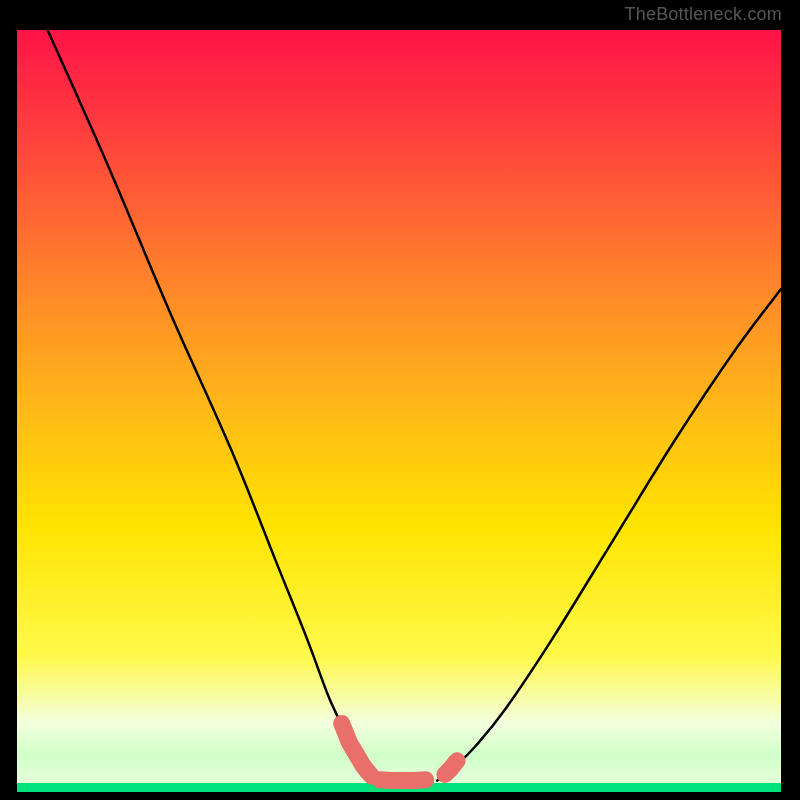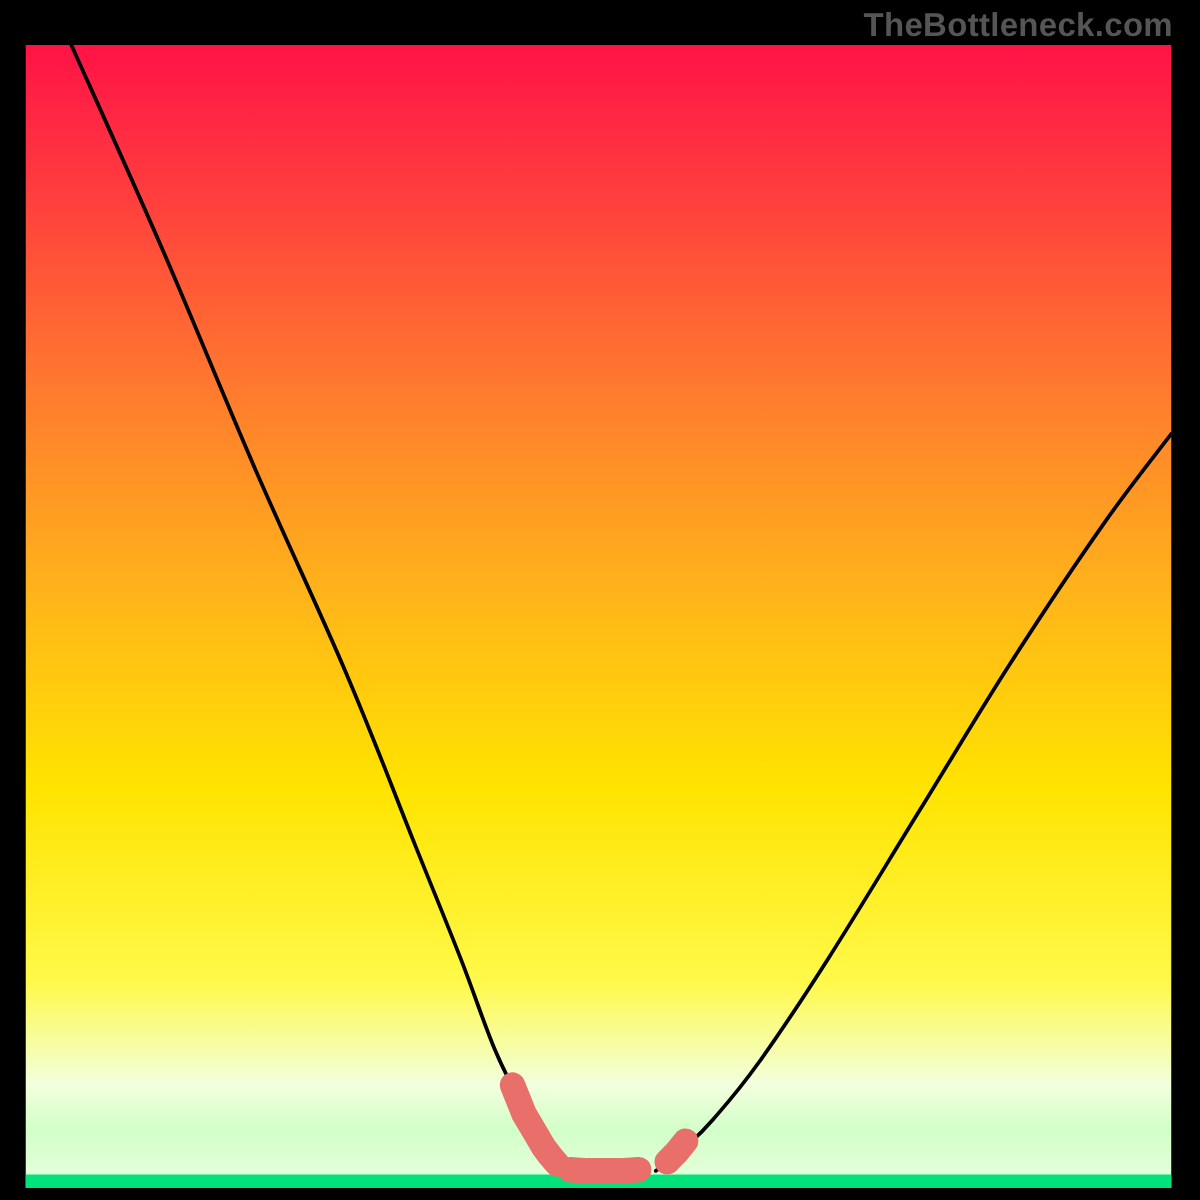--- a/index.html
+++ b/index.html
@@ -15,22 +15,22 @@
     height: 800px;
     background: #000;
     position: relative;
   }
   .watermark {
     position: absolute;
     top: 4px;
     right: 18px;
     color: #555;
     font-family: Arial, Helvetica, sans-serif;
-    font-size: 22px;
-    font-weight: 700;
+    font-size: 18px;
+    font-weight: 400;
     letter-spacing: 0.2px;
     pointer-events: none;
   }
   .plot {
     position: absolute;
     left: 17px;
     top: 30px;
     width: 764px;
     height: 762px;
   }

